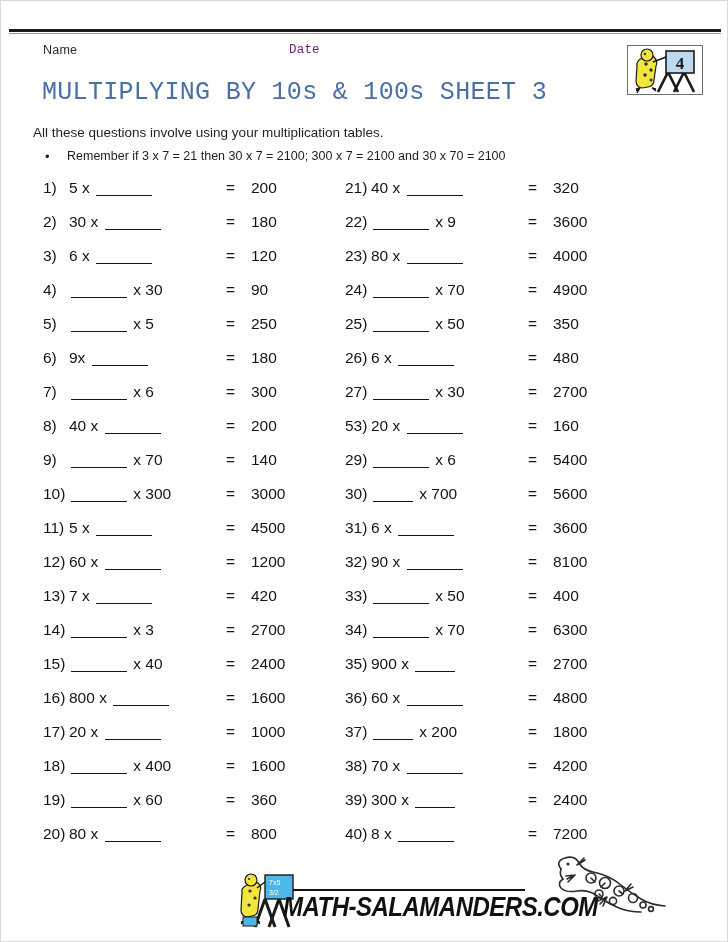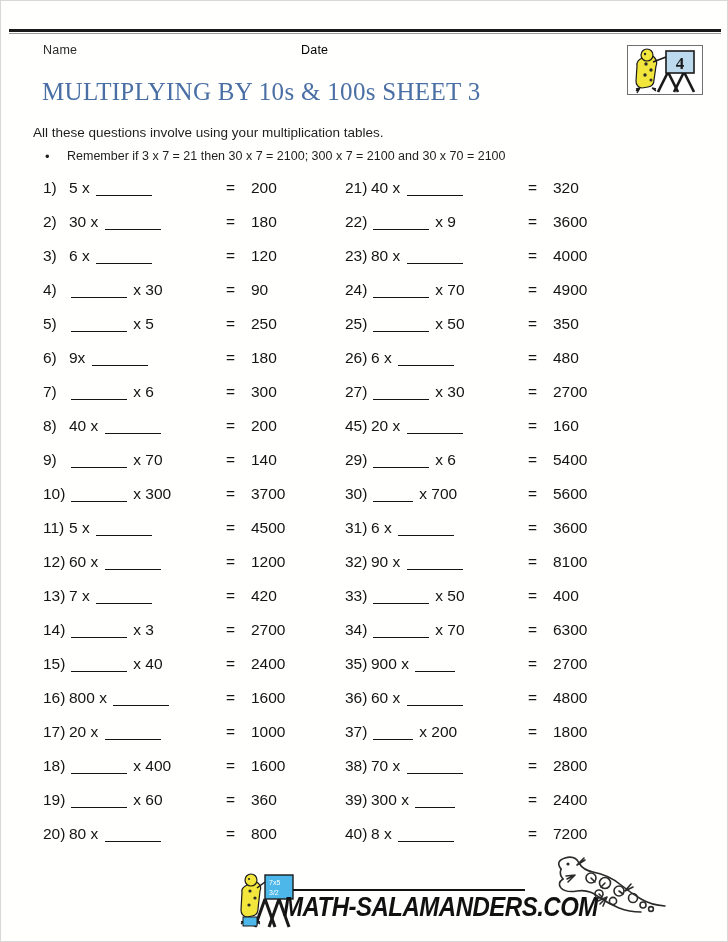--- a/index.html
+++ b/index.html
@@ -45,46 +45,47 @@
   .name-label {
     position: absolute;
     left: 42px;
     top: 42px;
     font-size: 12.5px;
     color: #2b2b2b;
     letter-spacing: 0.2px;
   }
   .date-label {
     position: absolute;
-    left: 300px;
+    left: 288px;
     top: 42px;
     font-size: 12.5px;
-    color: #000000;
+    color: #701a75;
     letter-spacing: 0.2px;
+    font-family: Liberation Mono, monospace;
   }
 
   
   .badge {
     position: absolute;
     left: 626px;
     top: 44px;
     width: 76px;
     height: 50px;
     border: 1px solid #707070;
     background: #ffffff;
     box-sizing: border-box;
   }
   .badge svg { display: block; }
 
   
   .title {
     position: absolute;
     left: 41px;
     top: 77px;
-    font-family: Liberation Serif, serif;
+    font-family: Liberation Mono, monospace;
     font-size: 25px;
     color: #4a6fa5;
     letter-spacing: 0.3px;
     white-space: nowrap;
   }
 
   
   .intro {
     position: absolute;
     left: 32px;
@@ -313,21 +314,21 @@
       <div class="q-row">
         <span class="q-num">9)</span>
         <span class="q-expr"><span class="blank blank-long"></span><span> x 70</span></span>
         <span class="q-eq">=</span>
         <span class="q-ans">140</span>
       </div>
       <div class="q-row">
         <span class="q-num">10)</span>
         <span class="q-expr"><span class="blank blank-long"></span><span> x 300</span></span>
         <span class="q-eq">=</span>
-        <span class="q-ans">3700</span>
+        <span class="q-ans">3000</span>
       </div>
       <div class="q-row">
         <span class="q-num">11)</span>
         <span class="q-expr"><span>5 x </span><span class="blank blank-long"></span></span>
         <span class="q-eq">=</span>
         <span class="q-ans">4500</span>
       </div>
       <div class="q-row">
         <span class="q-num">12)</span>
         <span class="q-expr"><span>60 x </span><span class="blank blank-long"></span></span>
@@ -420,21 +421,21 @@
         <span class="q-eq">=</span>
         <span class="q-ans">480</span>
       </div>
       <div class="q-row">
         <span class="q-num">27)</span>
         <span class="q-expr"><span class="blank blank-long"></span><span> x 30</span></span>
         <span class="q-eq">=</span>
         <span class="q-ans">2700</span>
       </div>
       <div class="q-row">
-        <span class="q-num">45)</span>
+        <span class="q-num">53)</span>
         <span class="q-expr"><span>20 x </span><span class="blank blank-long"></span></span>
         <span class="q-eq">=</span>
         <span class="q-ans">160</span>
       </div>
       <div class="q-row">
         <span class="q-num">29)</span>
         <span class="q-expr"><span class="blank blank-long"></span><span> x 6</span></span>
         <span class="q-eq">=</span>
         <span class="q-ans">5400</span>
       </div>
@@ -483,21 +484,21 @@
       <div class="q-row">
         <span class="q-num">37)</span>
         <span class="q-expr"><span class="blank blank-short"></span><span> x 200</span></span>
         <span class="q-eq">=</span>
         <span class="q-ans">1800</span>
       </div>
       <div class="q-row">
         <span class="q-num">38)</span>
         <span class="q-expr"><span>70 x </span><span class="blank blank-long"></span></span>
         <span class="q-eq">=</span>
-        <span class="q-ans">2800</span>
+        <span class="q-ans">4200</span>
       </div>
       <div class="q-row">
         <span class="q-num">39)</span>
         <span class="q-expr"><span>300 x </span><span class="blank blank-short"></span></span>
         <span class="q-eq">=</span>
         <span class="q-ans">2400</span>
       </div>
       <div class="q-row">
         <span class="q-num">40)</span>
         <span class="q-expr"><span>8 x </span><span class="blank blank-long"></span></span>

